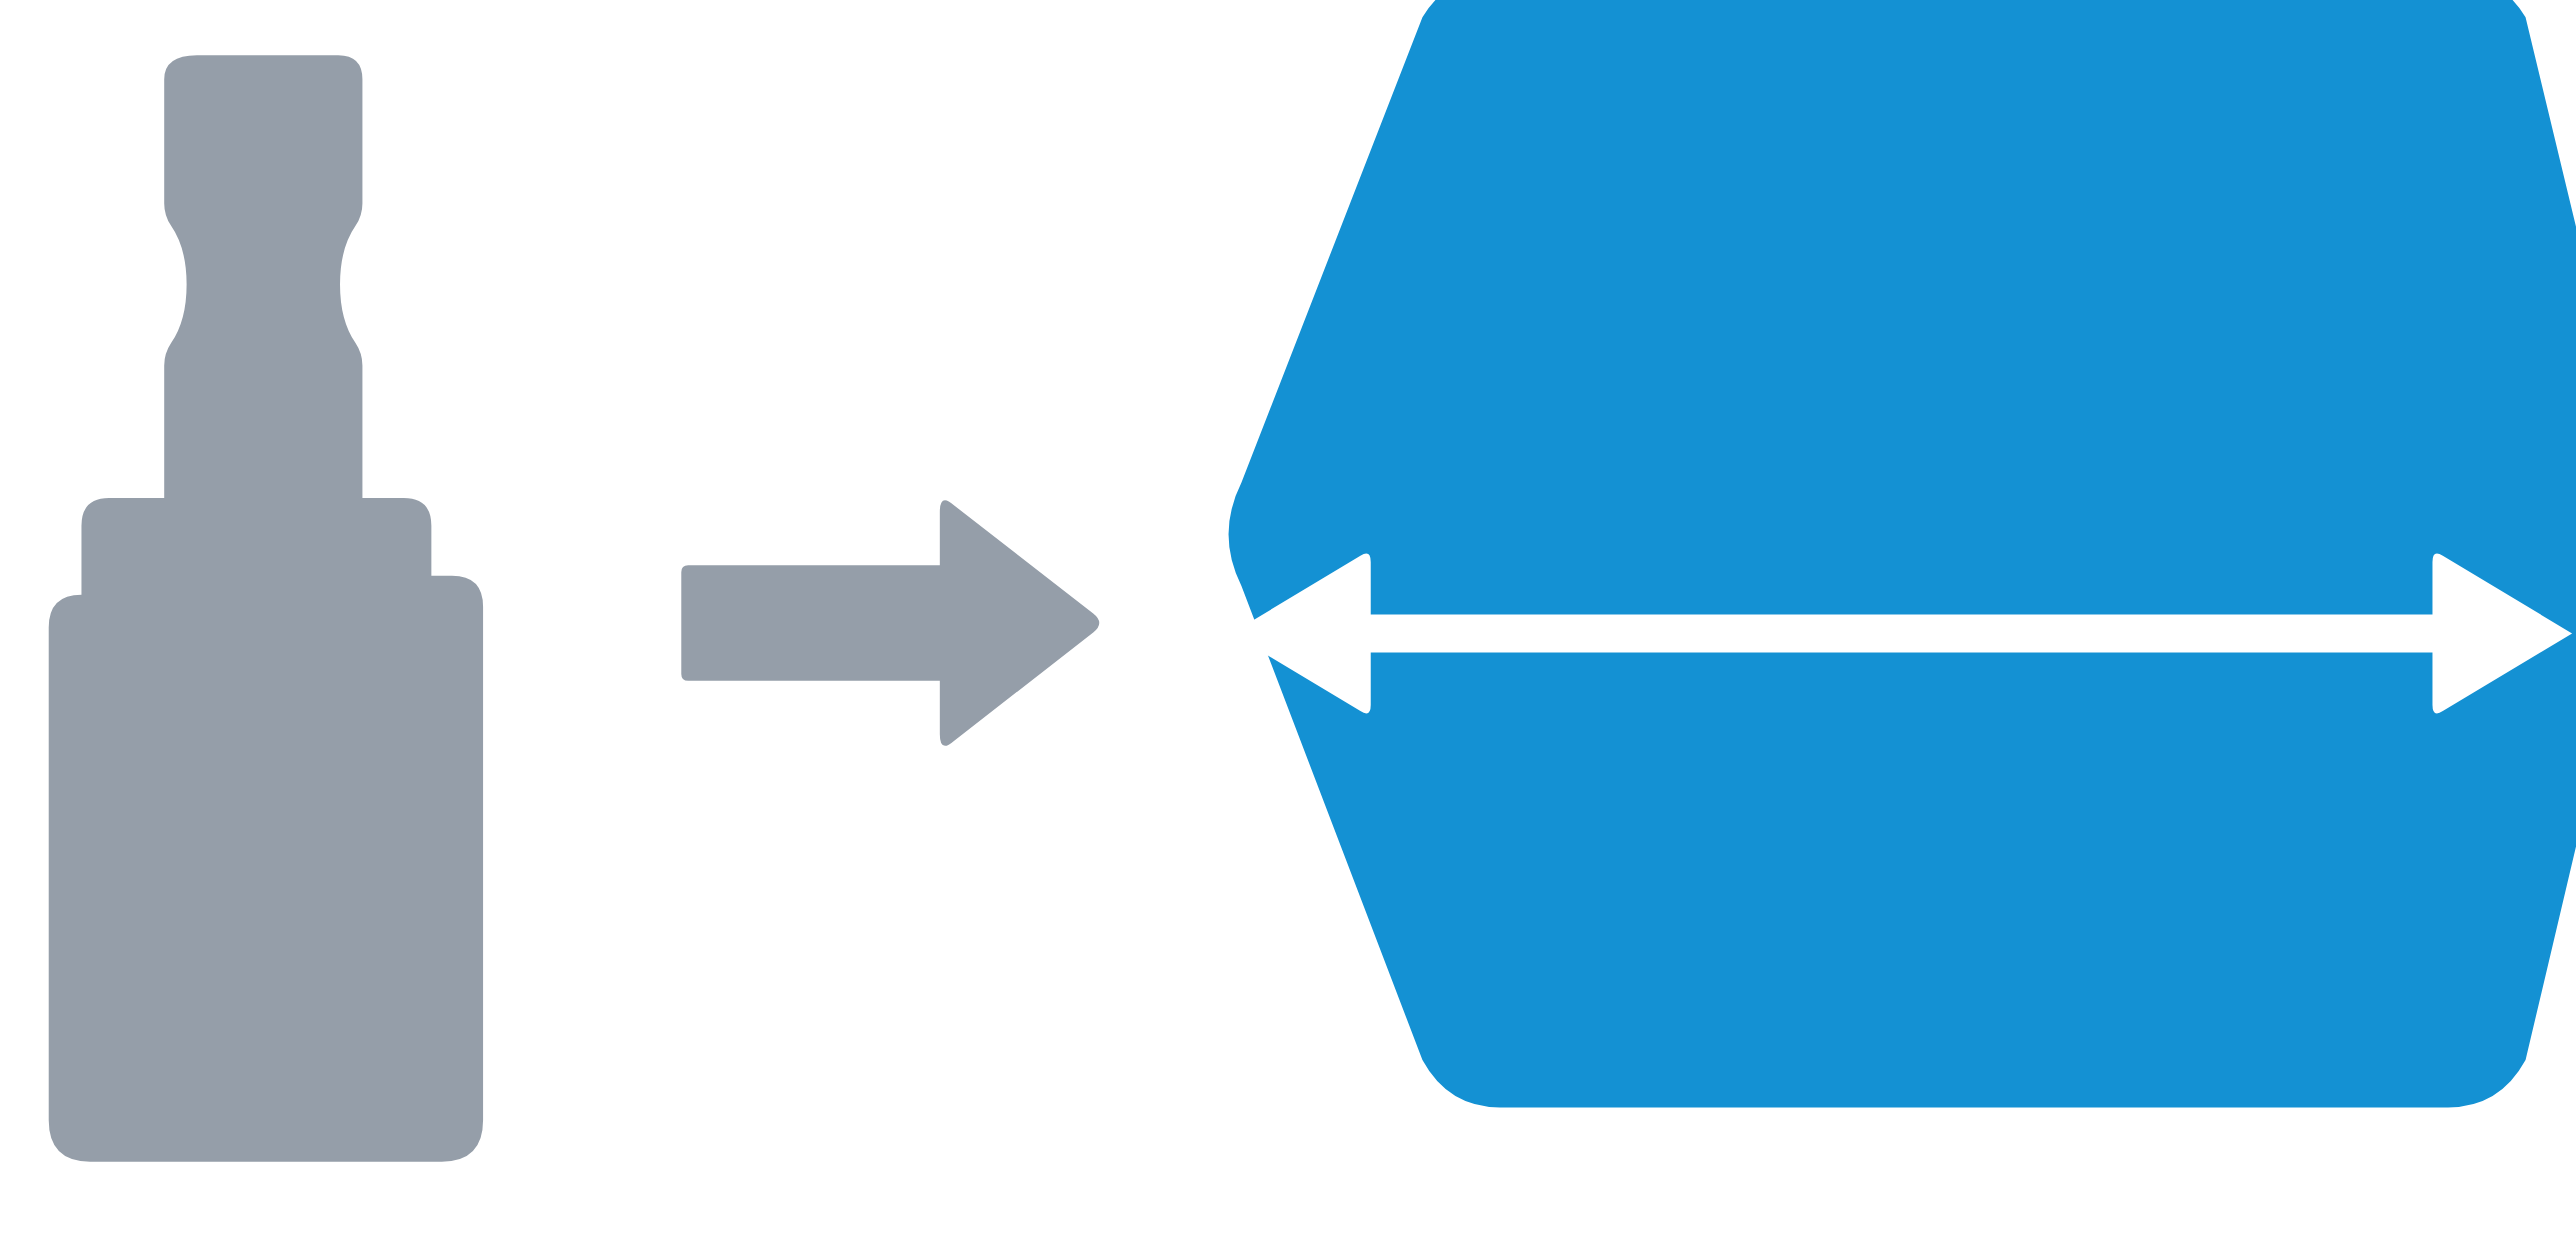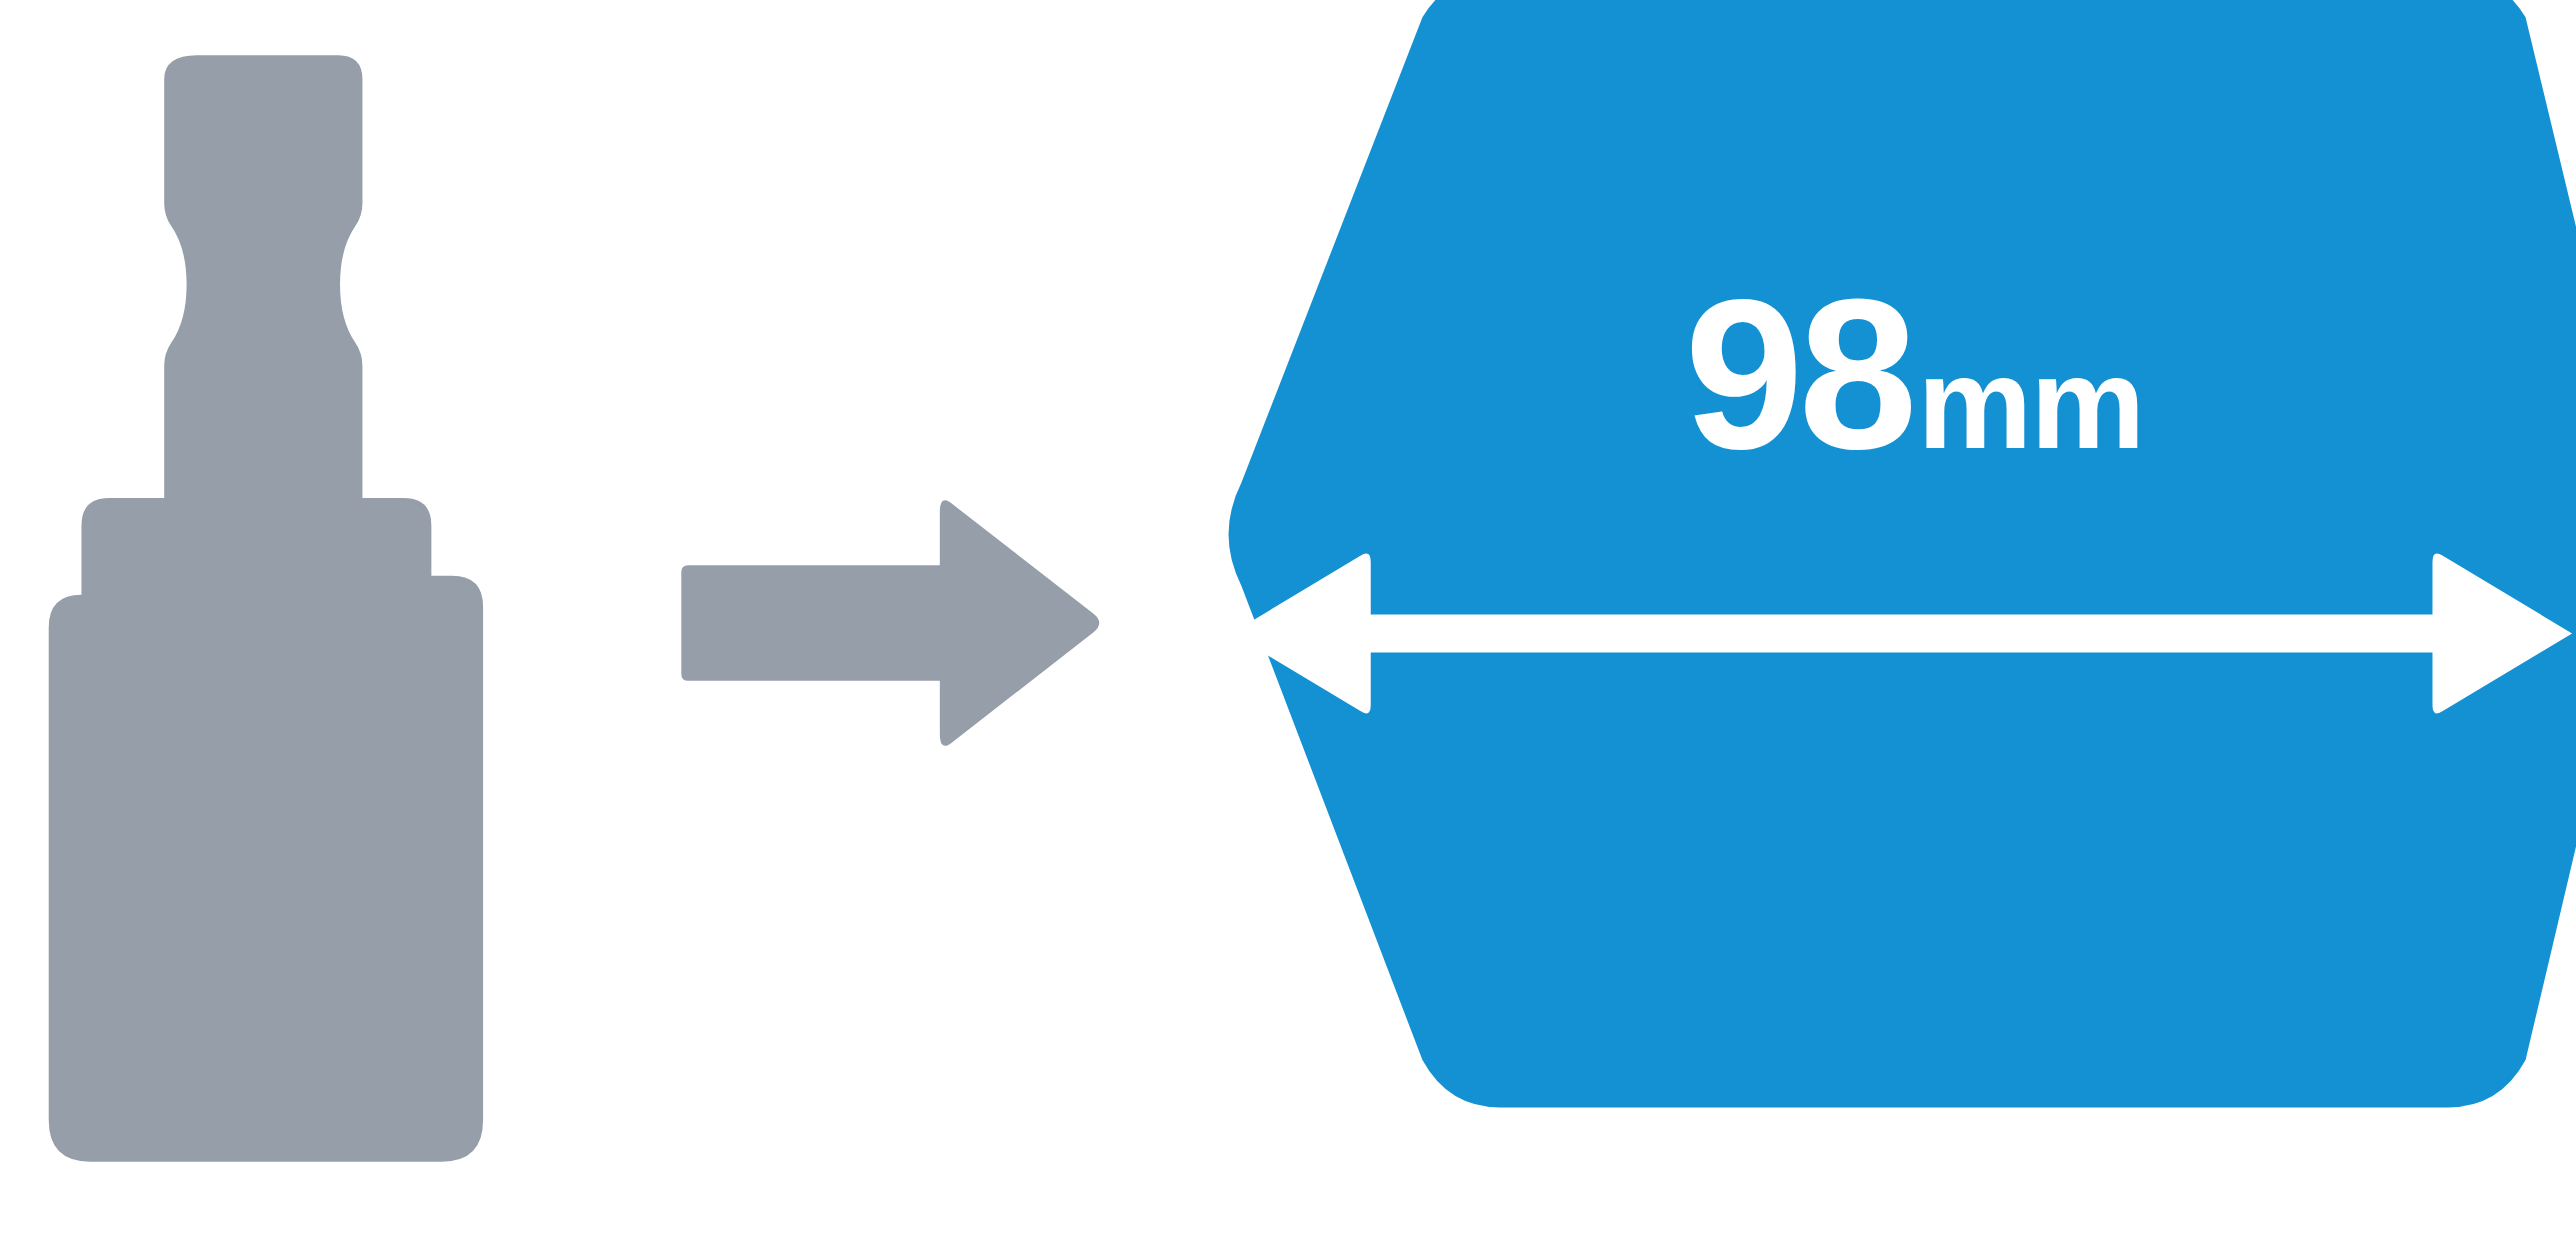--- a/index.html
+++ b/index.html
@@ -149,18 +149,15 @@
       <path fill="#ffffff" d="
         M 2984 735
         L 2834 645
         Q 2822 637 2822 652
         L 2822 818
         Q 2822 833 2834 825
         Z"></path>
     </g>
   </svg>
 
-  <div class="measure-text">
-    <span class="measure-value">98</span><span class="measure-unit">mm</span>
-  </div>
 
 </div>
 
 
 </body></html>

